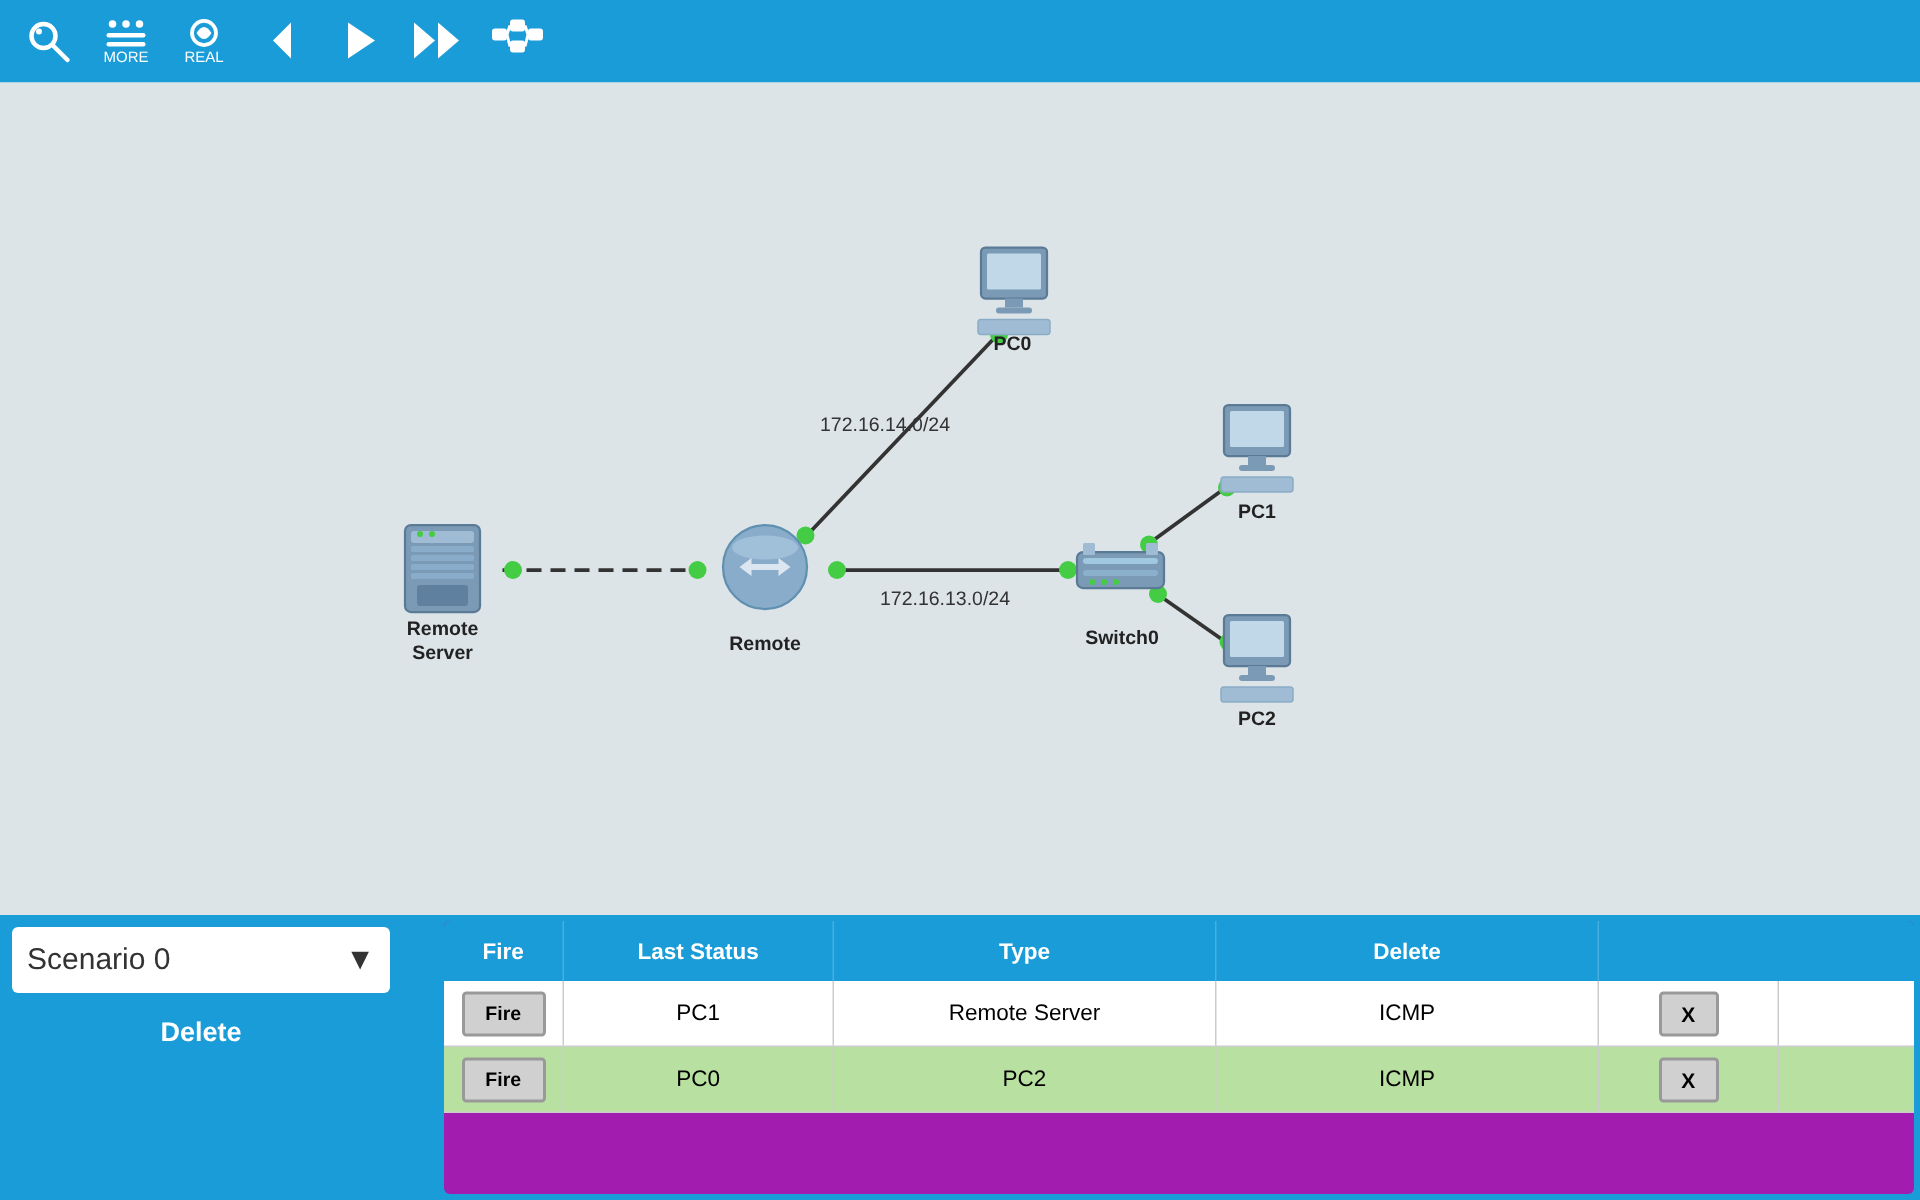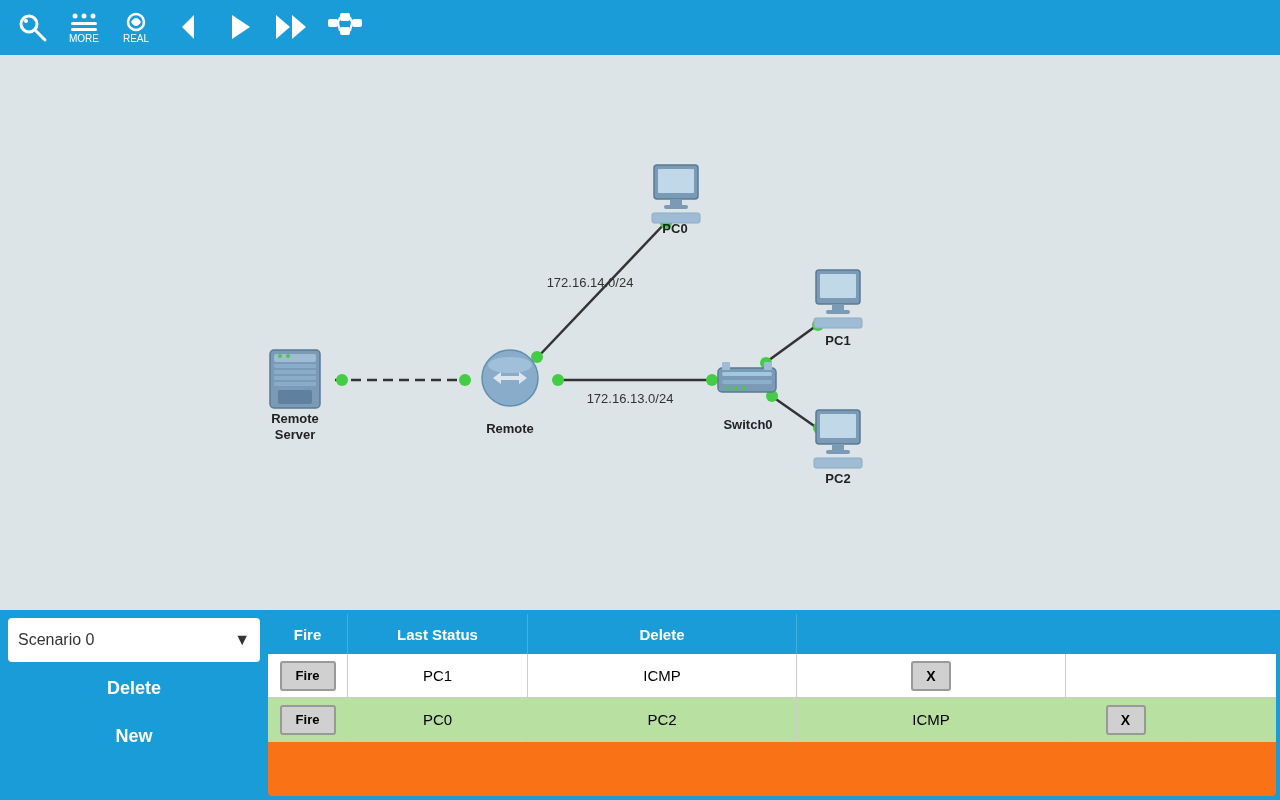--- a/index.html
+++ b/index.html
@@ -70,43 +70,44 @@
       background: white;
       border: none;
       border-radius: 4px;
       display: flex;
       align-items: center;
       justify-content: space-between;
       padding: 0 10px;
       font-size: 16px;
       cursor: pointer;
     }
-    .scenario-select span { color: #333; font-size: 16px; }
+    .scenario-select span { color: #333; font-size: 20px; }
     .scenario-arrow { color: #555; font-size: 14px; }
     .scenario-btn {
       width: 100%;
       height: 44px;
       background: #1a9cd8;
       border: none;
       border-radius: 4px;
       color: white;
       font-size: 18px;
       font-weight: bold;
       cursor: pointer;
       display: flex;
       align-items: center;
       justify-content: center;
     }
 
     
     #table-panel {
       flex: 1;
-      background: #f97316;
+      background: #a21caf;
       border-radius: 4px;
       overflow: hidden;
+      margin-left: 28px;
     }
     .table-header {
       display: grid;
       grid-template-columns: 80px 180px 1fr 1fr 120px 90px;
       background: #1a9cd8;
       height: 40px;
     }
     .table-header-cell {
       display: flex;
       align-items: center;
@@ -317,35 +318,36 @@
 </div>
 
 <div id="bottom-panel">
 
   <div id="scenario-panel">
     <div class="scenario-select">
       <span>Scenario 0</span>
       <span class="scenario-arrow">▼</span>
     </div>
     <button class="scenario-btn">Delete</button>
-    <button class="scenario-btn">New</button>
   </div>
 
   <div id="table-panel">
     <div class="table-header">
       <div class="table-header-cell">Fire</div>
       <div class="table-header-cell">Last Status</div>
+      <div class="table-header-cell">Type</div>
       <div class="table-header-cell">Delete</div>
     </div>
 
     <div class="table-row success">
       <div class="table-cell">
         <button class="fire-btn">Fire</button>
       </div>
       <div class="table-cell">PC1</div>
+      <div class="table-cell">Remote Server</div>
       <div class="table-cell">ICMP</div>
       <div class="table-cell">
         <button class="delete-btn">X</button>
       </div>
     </div>
 
     <div class="table-row fail">
       <div class="table-cell">
         <button class="fire-btn">Fire</button>
       </div>

